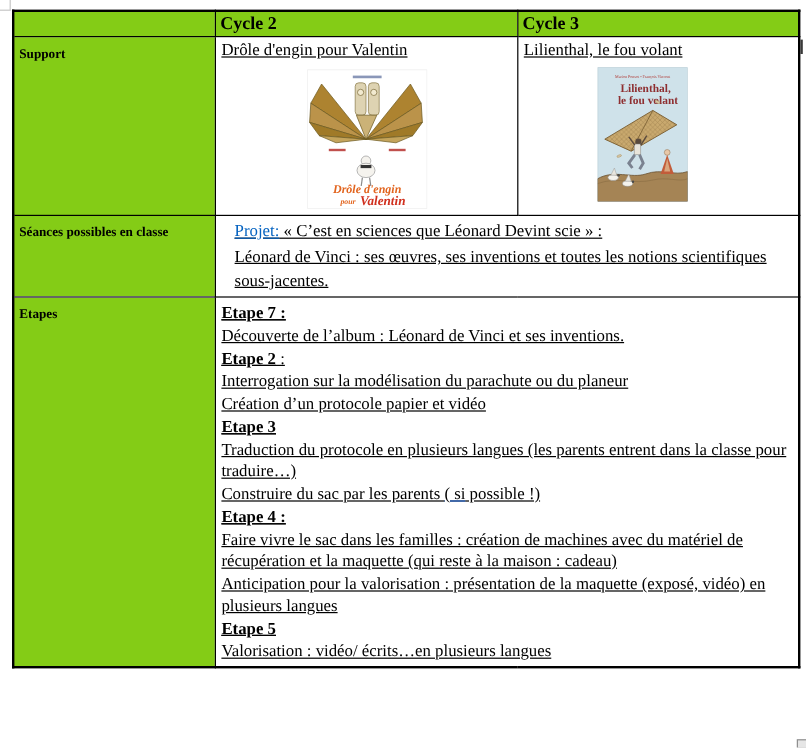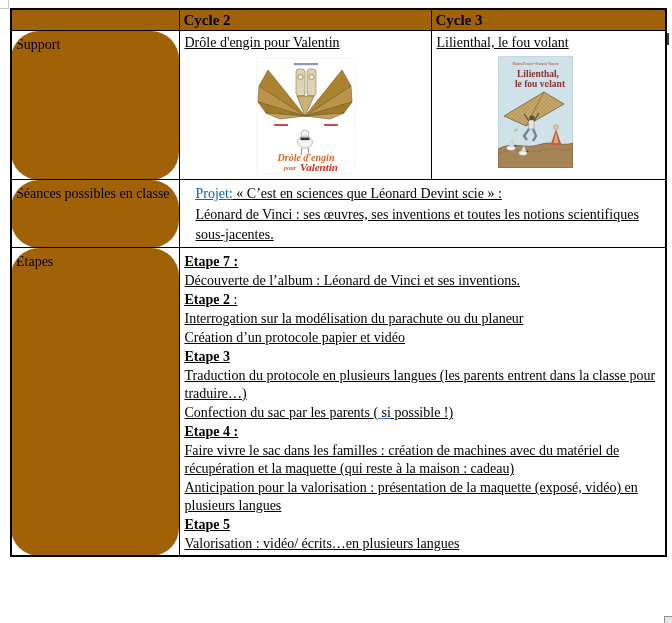--- a/index.html
+++ b/index.html
@@ -14,22 +14,22 @@
   }
   .table-wrap{position:absolute;left:10px;top:8px;z-index:1;}
   table{
     border-collapse:collapse;table-layout:fixed;width:655px;
     border:2px solid #000;
   }
   td{
     border:1px solid #000;vertical-align:top;
     padding:1px 4px;font-size:14px;line-height:19px;overflow:hidden;
   }
-  .gray{background:#a16207;margin-left:43px;}
-  .label-cell{font-weight:normal;font-size:14px;line-height:24px;padding-top:2px;border-radius:28px;}
+  .gray{background:#84cc16;margin-left:43px;}
+  .label-cell{font-weight:bold;font-size:11px;line-height:24px;padding-top:2px;}
   .header-cell{font-weight:bold;font-size:15px;line-height:18px;}
   p{margin:1px;text-decoration:underline;}
   .row-header{height:21px;}
   .row-support{height:149px;}
   .row-objectif{height:30px;}
   .row-seances{height:64px;}
   .row-contenu{height:50px;}
   .row-etapes{height:298px;}
   .cell-objectif{line-height:15px;}
   .cell-seances{line-height:20px;padding-top:3px;padding-left:15px;}
@@ -173,21 +173,21 @@
   <tr class="row-etapes">
     <td class="gray label-cell">Etapes</td>
     <td class="cell-etapes" colspan="2">
       <p><span class="etape-h">Etape 7 :</span></p>
       <p>Découverte de l’album : Léonard de Vinci et ses inventions.</p>
       <p><span class="etape-h">Etape 2</span><span> :</span></p>
       <p>Interrogation sur la modélisation du parachute ou du planeur</p>
       <p>Création d’un protocole papier et vidéo</p>
       <p><span class="etape-h">Etape 3</span></p>
       <p>Traduction du protocole en plusieurs langues (les parents entrent dans la classe pour traduire…)</p>
-      <p><span>Confection du sac par les parents </span><span class="gram-u">( si</span><span> possible !)</span></p>
+      <p><span>Construire du sac par les parents </span><span class="gram-u">( si</span><span> possible !)</span></p>
       <p><span class="etape-h">Etape 4 :</span></p>
       <p>Faire vivre le sac dans les familles : création de machines avec du matériel de récupération et la maquette (qui reste à la maison : cadeau)</p>
       <p>Anticipation pour la valorisation : présentation de la maquette (exposé, vidéo) en plusieurs langues</p>
       <p><span class="etape-h">Etape 5</span></p>
       <p>Valorisation : vidéo/ écrits…en plusieurs langues</p>
     </td>
   </tr>
 </tbody>
     </table>
 </div>

